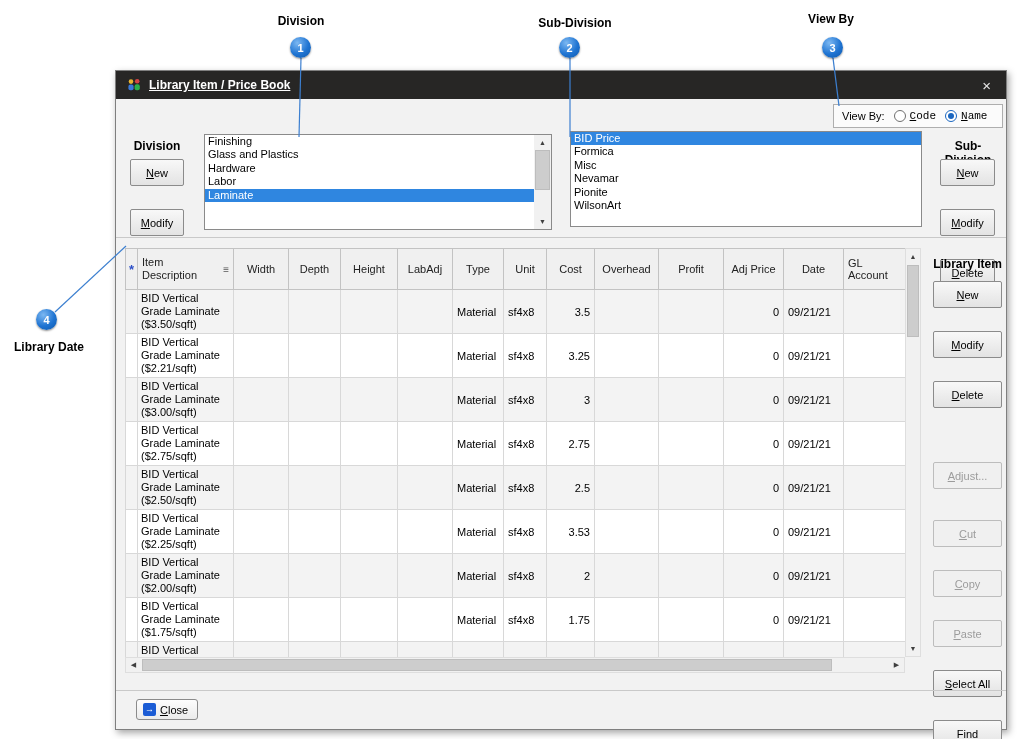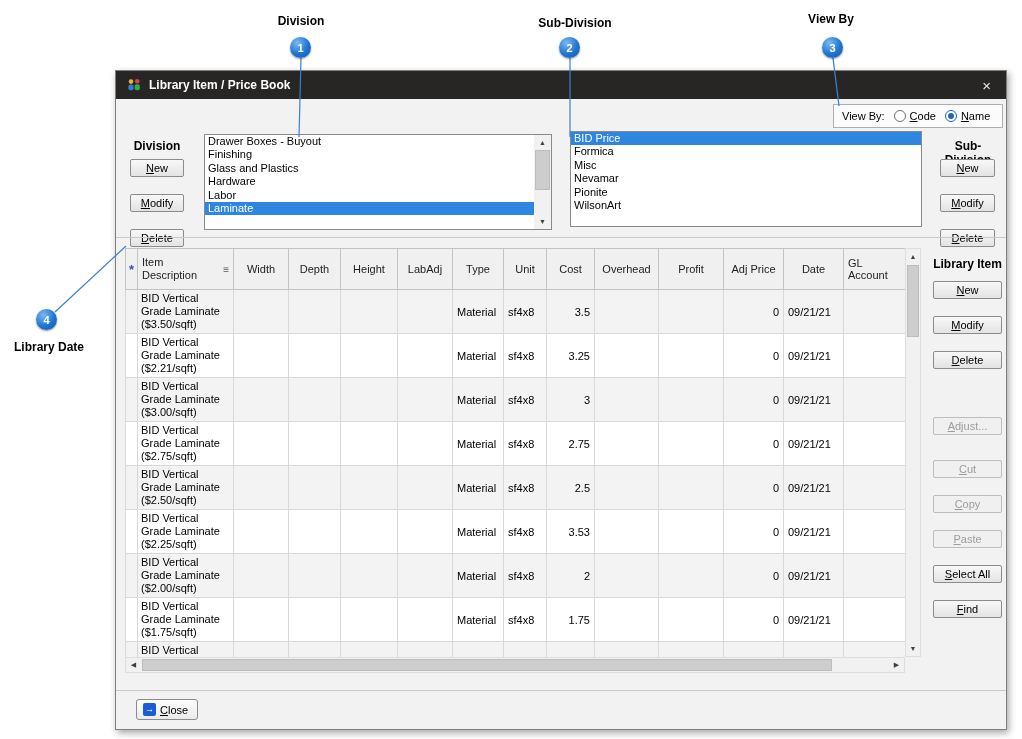--- a/index.html
+++ b/index.html
@@ -13,41 +13,41 @@
   .callout-circle { position:absolute; width:21px; height:21px; border-radius:50%;
     background:radial-gradient(circle at 35% 28%, #7cb8f2, #1f74d2 55%, #0d57ab);
     color:#fff; font-size:11px; font-weight:bold; display:flex; align-items:center; justify-content:center;
     box-shadow:0 1px 2px rgba(0,0,0,.45); z-index:6; }
 
   
   .dialog { position:absolute; left:115px; top:70px; width:892px; height:660px; background:#f2f2f2;
     border:1px solid #7f7f7f; box-shadow:2px 3px 7px rgba(0,0,0,.35); z-index:1; }
   .titlebar { position:absolute; left:0; top:0; right:0; height:28px; background:#272625;
     display:flex; align-items:center; padding:0 10px; gap:7px; }
-  .titlebar .title { color:#ffffff; font-size:12px; font-weight:bold; flex:1; }
+  .titlebar .title { color:#ffffff; font-size:12px; font-weight:bold; flex:1;text-decoration:underline; }
   .titlebar .close-x { color:#e6e6e6; font-size:15px; line-height:15px; padding:0 5px; cursor:pointer; }
   .app-icon { width:16px; height:16px; display:inline-block; }
 
   .sec-label { position:absolute; font-size:12px; font-weight:bold; color:#000; }
   .divider { position:absolute; left:0; right:0; height:1px; background:#c9c9c9; }
 
   
   .btn-col { position:absolute; display:flex; flex-direction:column; }
-  .win-btn { display:block; width:100%; height:18px; margin-bottom:17px; font-family:inherit; font-size:11px;
+  .win-btn { display:block; width:100%; height:27px; margin-bottom:23px; font-family:inherit; font-size:11px;
     color:#000; text-align:center; background:linear-gradient(#f8f8f8,#e3e3e3); border:1px solid #8b8b8b;
     border-radius:2px; cursor:pointer; padding:0; }
   .win-btn::first-letter { text-decoration:underline; }
   .win-btn.disabled { color:#9c9c9c; border-color:#bdbdbd; background:#f0f0f0; }
   .lib-buttons .win-btn:nth-child(4) { margin-top:31px; }
   .lib-buttons .win-btn:nth-child(5) { margin-top:8px; }
 
   
   .viewby { position:absolute; left:717px; top:33px; width:170px; height:24px; border:1px solid #aeaeae;
     background:#fbfbfb; display:flex; align-items:center; padding:0 8px; gap:9px; font-size:11px; }
-  .radio-wrap { display:flex; align-items:center; gap:4px; cursor:pointer; }
+  .radio-wrap { display:flex; align-items:center; gap:4px; cursor:pointer;font-family:Liberation Mono, monospace; }
   .radio { width:12px; height:12px; border:1px solid #6f6f6f; border-radius:50%; background:#fff; position:relative; flex:0 0 auto; }
   .radio.sel { border-color:#1a66c0; }
   .radio.sel::after { content:""; position:absolute; inset:2px; border-radius:50%; background:#1a66c0; }
   .mnb { display:inline-block; }
   .mnb::first-letter { text-decoration:underline; }
 
   
   .listbox { position:absolute; background:#ffffff; border:1px solid #8a8a8a; font-size:11px; overflow:hidden; }
   .list-item { height:13.4px; line-height:13.4px; padding-left:3px; white-space:nowrap; overflow:hidden; color:#000; cursor:default; }
   .list-item.selected { background:#2f86e0; color:#ffffff; }
@@ -136,21 +136,20 @@
 
     <div class="sec-label" style="left:14px;top:68px;width:54px;text-align:center;">Division</div>
     <div class="btn-col" style="left:14px;top:88px;width:54px;">
         <button class="win-btn">New</button>
         <button class="win-btn">Modify</button>
         <button class="win-btn">Delete</button>
       </div>
 
     <div class="listbox" style="left:88px;top:63px;width:348px;height:96px;padding-right:17px;">
       <div>
-          <div class="list-item">Drawer Boxes - Buyout</div>
           <div class="list-item">Finishing</div>
           <div class="list-item">Glass and Plastics</div>
           <div class="list-item">Hardware</div>
           <div class="list-item">Labor</div>
           <div class="list-item selected">Laminate</div>
         </div>
       <div class="sb v" style="right:0;top:0;width:17px;height:94px;border:none;background:#f1f1f1;position:absolute;">
         <span class="arrow up">▲</span>
         <span class="thumb" style="top:15px;height:40px;left:1px;right:1px;"></span>
         <span class="arrow down">▼</span>

